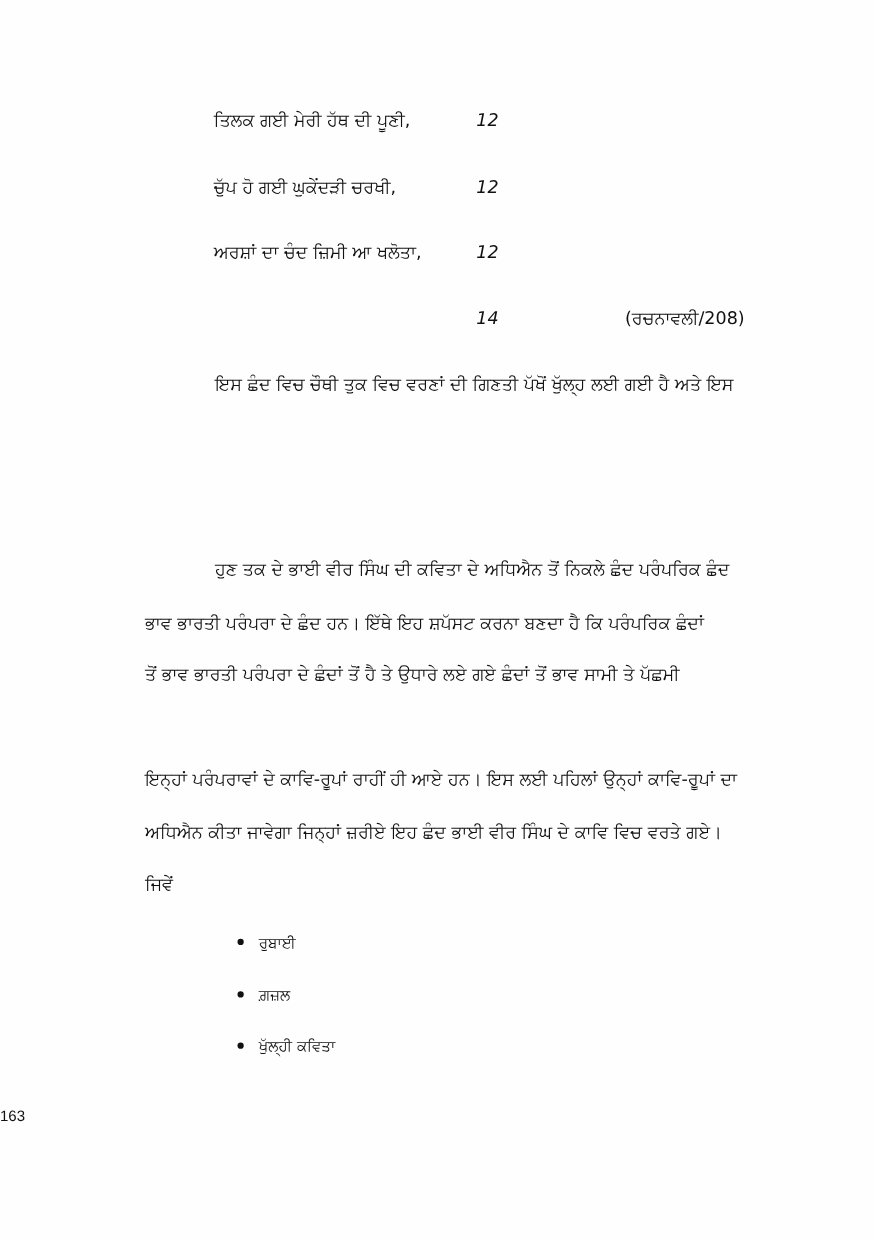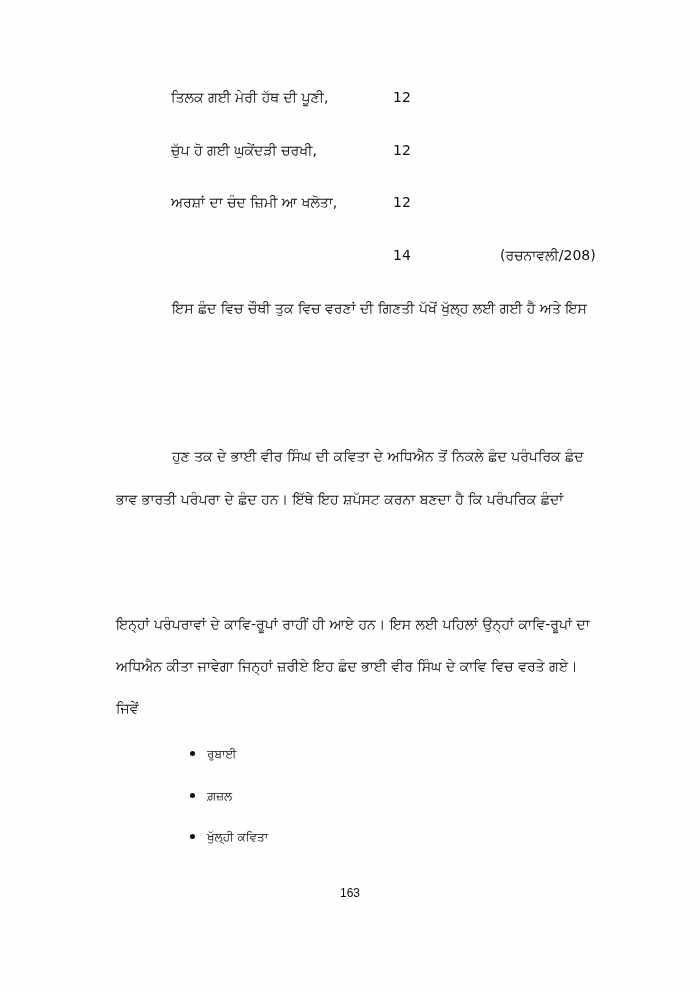--- a/index.html
+++ b/index.html
@@ -1,26 +1,26 @@
 <!DOCTYPE html>
 <html><head>
   <meta charset="utf-8">
   <style>
     html, body { margin: 0; padding: 0; background: #ffffff; }
     body { width: 700px; height: 991px; position: relative; overflow: hidden;
            font-family: "DejaVu Sans", "Liberation Sans", sans-serif; color: #111; }
     .page { position: absolute; left: 0; top: 0; width: 700px; height: 991px; background: #fefefe; }
     .line { position: absolute; white-space: nowrap; font-size: 14px; line-height: 20px; }
     .verse-text { left: 171px; }
-    .verse-count { left: 393px; }
+    .verse-count { left: 381px; font-style: italic; }
     .verse-ref { left: 466px; margin-left: 34px; }
     .heading { position: absolute; left: 116px; top: 391px; font-size: 14px; font-weight: bold; white-space: nowrap; line-height: 20px; }
     .bullet { position: absolute; white-space: nowrap; font-size: 12px; line-height: 20px; }
     .bullet .dot { display: inline-block; width: 5px; height: 5px; border-radius: 50%; background: #111; margin-right: 12px; vertical-align: middle; position: relative; top: -1px; }
-    .pagenum { position: absolute; left: 0; width: 700px; text-align: center; top: 886px; font-size: 12px; font-family: "Liberation Sans", sans-serif; }
+    .pagenum { position: absolute; left: 0; width: 700px; top: 886px; font-size: 12px; font-family: "Liberation Sans", sans-serif; }
   </style>
 </head>
 <body>
 
 <div class="page">
 
   <div class="line verse-text" style="top:87px">ਤਿਲਕ ਗਈ ਮੇਰੀ ਹੱਥ ਦੀ ਪੂਣੀ,</div>
   <div class="line verse-count" style="top:87px">12</div>
 
   <div class="line verse-text" style="top:140px">ਚੁੱਪ ਹੋ ਗਈ ਘੁਕੇਂਦੜੀ ਚਰਖੀ,</div>
@@ -30,20 +30,21 @@
   <div class="line verse-count" style="top:192px">12</div>
 
   <div class="line verse-count" style="top:245px">14</div>
   <div class="line verse-ref" style="top:245px">(ਰਚਨਾਵਲੀ/208)</div>
 
   <div class="line" style="top:298px; left:172px">ਇਸ ਛੰਦ ਵਿਚ ਚੌਥੀ ਤੁਕ ਵਿਚ ਵਰਣਾਂ ਦੀ ਗਿਣਤੀ ਪੱਖੋਂ ਖੁੱਲ੍ਹ ਲਈ ਗਈ ਹੈ ਅਤੇ ਇਸ</div>
 
 
   <div class="line" style="top:446px; left:172px">ਹੁਣ ਤਕ ਦੇ ਭਾਈ ਵੀਰ ਸਿੰਘ ਦੀ ਕਵਿਤਾ ਦੇ ਅਧਿਐਨ ਤੋਂ ਨਿਕਲੇ ਛੰਦ ਪਰੰਪਰਿਕ ਛੰਦ</div>
   <div class="line" style="top:489px; left:116px">ਭਾਵ ਭਾਰਤੀ ਪਰੰਪਰਾ ਦੇ ਛੰਦ ਹਨ। ਇੱਥੇ ਇਹ ਸ਼ਪੱਸਟ ਕਰਨਾ ਬਣਦਾ ਹੈ ਕਿ ਪਰੰਪਰਿਕ ਛੰਦਾਂ</div>
+  <div class="line" style="top:530px; left:116px">ਤੋਂ ਭਾਵ ਭਾਰਤੀ ਪਰੰਪਰਾ ਦੇ ਛੰਦਾਂ ਤੋਂ ਹੈ ਤੇ ਉਧਾਰੇ ਲਏ ਗਏ ਛੰਦਾਂ ਤੋਂ ਭਾਵ ਸਾਮੀ ਤੇ ਪੱਛਮੀ</div>
   <div class="line" style="top:614px; left:116px">ਇਨ੍ਹਾਂ ਪਰੰਪਰਾਵਾਂ ਦੇ ਕਾਵਿ-ਰੂਪਾਂ ਰਾਹੀਂ ਹੀ ਆਏ ਹਨ। ਇਸ ਲਈ ਪਹਿਲਾਂ ਉਨ੍ਹਾਂ ਕਾਵਿ-ਰੂਪਾਂ ਦਾ</div>
   <div class="line" style="top:656px; left:116px">ਅਧਿਐਨ ਕੀਤਾ ਜਾਵੇਗਾ ਜਿਨ੍ਹਾਂ ਜ਼ਰੀਏ ਇਹ ਛੰਦ ਭਾਈ ਵੀਰ ਸਿੰਘ ਦੇ ਕਾਵਿ ਵਿਚ ਵਰਤੇ ਗਏ।</div>
   <div class="line" style="top:698px; left:116px">ਜਿਵੇਂ</div>
 
   <div class="bullet" style="top:744px; left:190px">
     <span class="dot"></span><span>ਰੁਬਾਈ</span>
   </div>
   <div class="bullet" style="top:786px; left:190px">
     <span class="dot"></span><span>ਗ਼ਜ਼ਲ</span>
   </div>

